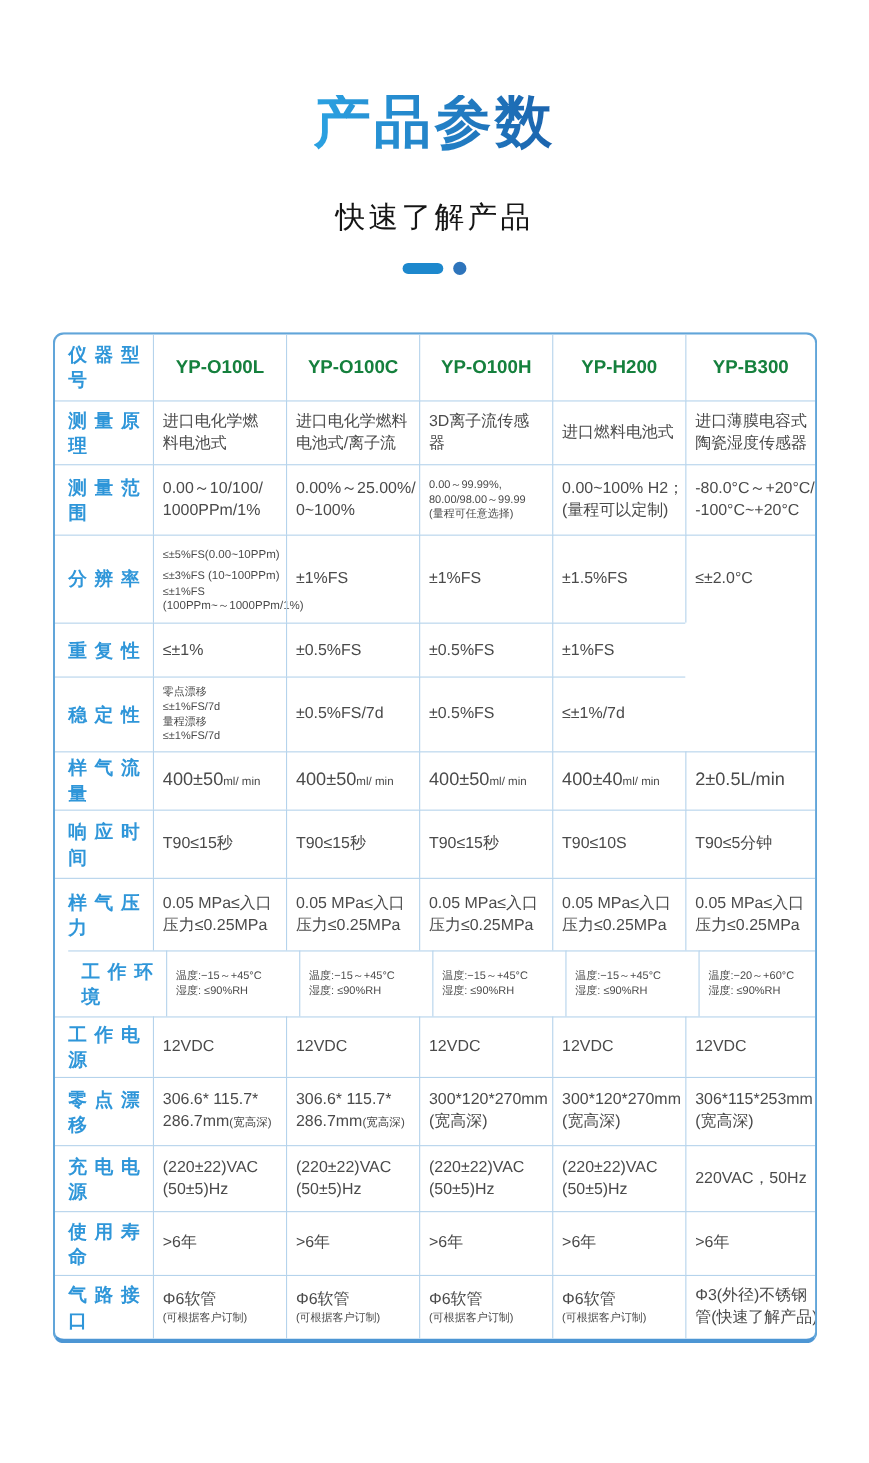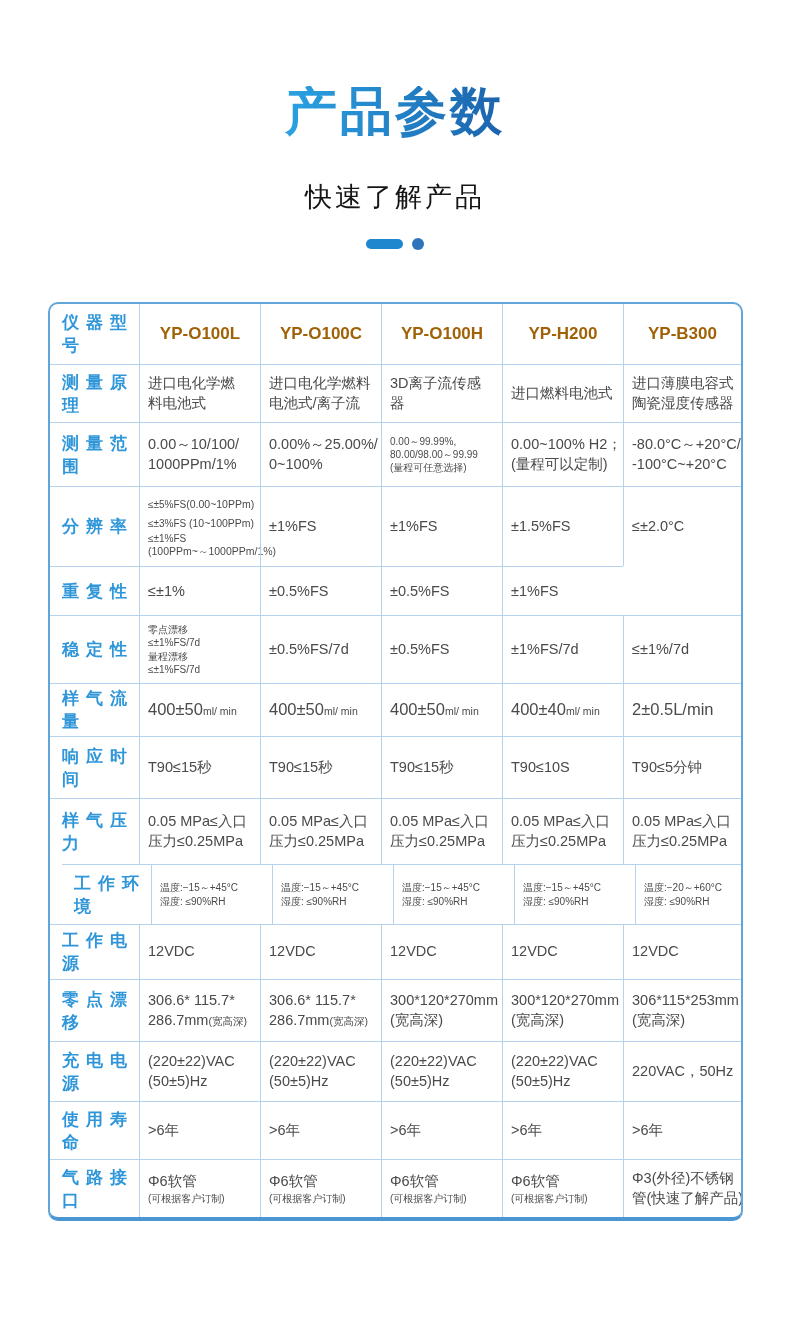--- a/index.html
+++ b/index.html
@@ -53,21 +53,21 @@
   .label-cell {
     display: flex; align-items: center;
     padding: 0 12px;
     color: #2f96d9; font-weight: bold; font-size: 17px;
   }
   .label-cell .label-text {
     width: 100%; text-align: justify; text-align-last: justify;
   }
   .header-cell {
     display: flex; align-items: center; justify-content: center;
-    font-weight: bold; font-size: 17px; color: #a16207;
+    font-weight: bold; font-size: 17px; color: #15803d;
   }
   .data-cell {
     display: flex; flex-direction: column; justify-content: center;
     padding: 7px 3px 7px 8px;
     font-size: 14.5px; color: #4a4a4a; line-height: 1.32;
   }
   .cell-line { white-space: nowrap; }
   .ln-lg { font-size: 16.5px; }
   .ln-md { font-size: 10px; }
   .ln-sm { font-size: 10.5px; }
@@ -205,23 +205,20 @@
         <div class="cell-line ln-md">量程漂移</div>
         <div class="cell-line ln-md">≤±1%FS/7d</div>
       </div>
       <div class="t-cell data-cell">
         <div class="cell-line">±0.5%FS/7d</div>
       </div>
       <div class="t-cell data-cell">
         <div class="cell-line">±0.5%FS</div>
       </div>
       <div class="t-cell data-cell">
-        <div class="cell-line">±1%FS/7d</div>
-      </div>
-      <div class="t-cell data-cell">
         <div class="cell-line">≤±1%/7d</div>
       </div>
     </div>
     <div class="t-row" style="min-height: 53px;">
       <div class="t-cell label-cell">
         <span class="label-text">样气流量</span>
       </div>
       <div class="t-cell data-cell">
         <div class="cell-line"><span class="ln-lg">400±50</span><span class="ln-sm">ml/ min</span></div>
       </div>

